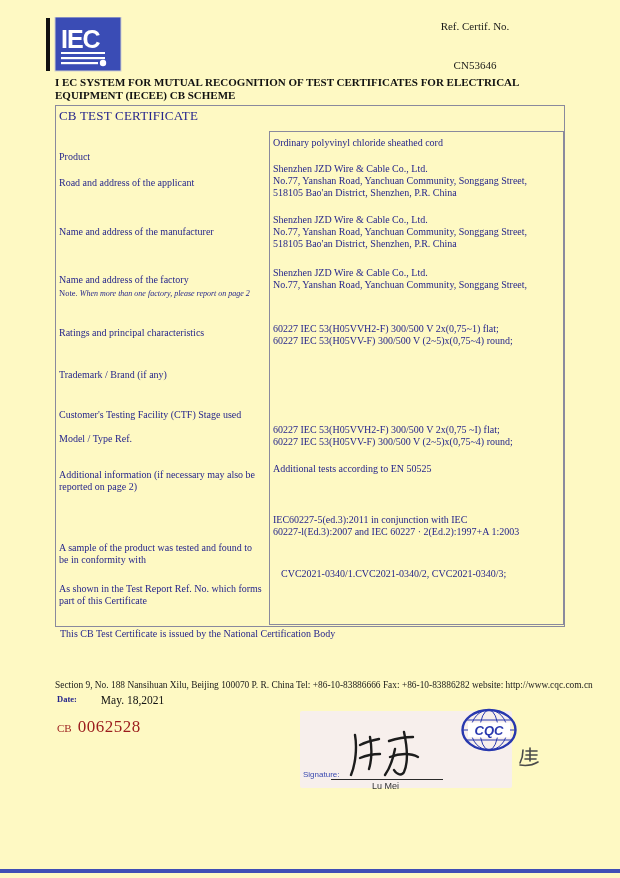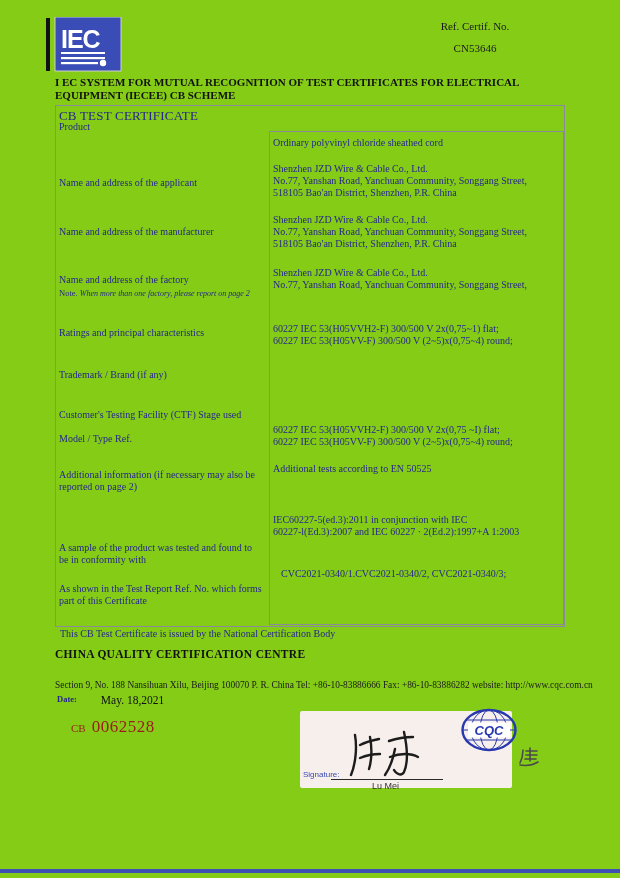--- a/index.html
+++ b/index.html
@@ -1,43 +1,43 @@
 <!DOCTYPE html>
 <html><head>
 <meta charset="utf-8">
 <style>
   html,body { margin:0; padding:0; background:#ffffff; }
   .page {
-    position:relative; width:620px; height:878px; background:#84cc16;
+    position:relative; width:620px; height:878px; background:#fef9c3;
     font-family:"Liberation Serif","DejaVu Serif",serif; color:#1a1a1a;
     overflow:hidden;
   }
   
   .iec-logo { position:absolute; left:46px; top:17px; }
   .ref-block { position:absolute; left:400px; top:20px; width:150px; text-align:center; font-size:11px; color:#1a1a1a; }
-  .ref-block .ref-no { margin-top:10px; }
+  .ref-block .ref-no { margin-top:27px; }
   .scheme-title { position:absolute; left:55px; top:76px; width:516px; font-weight:bold; font-size:11px; line-height:13px; color:#111; }
   
   .tbl { position:absolute; left:55px; top:105px; width:508px; height:520px; border:1px solid #8a8a9d; }
   .tbl-title { position:absolute; left:3px; top:2px; color:#26268C; font-weight:normal; font-size:13px; letter-spacing:.2px; }
   .vbox { position:absolute; left:213px; top:25px; width:293px; height:492px; border:1px solid #8a8a9d; }
   .lab { position:absolute; left:3px; max-width:206px; color:#26268C; font-size:10px; line-height:12px; }
   .val { position:absolute; left:217px; max-width:288px; color:#26268C; font-size:10px; line-height:12px; }
   .note { position:absolute; left:3px; color:#26268C; font-size:8.5px; }
   .note .it { font-style:italic; font-size:8px; }
   .indent { padding-left:8px; }
   
   .issued-by { position:absolute; left:60px; top:628px; color:#26268C; font-size:10px; }
   .ncb-name { position:absolute; left:55px; top:648px; font-weight:bold; font-size:11.5px; letter-spacing:.3px; color:#111; }
   .ncb-address { position:absolute; left:55px; top:664px; font-size:9.4px; color:#1a1a1a;margin-top:16px; }
   .date-row { position:absolute; left:57px; top:694px; display:flex; align-items:flex-start; gap:24px; }
   .date-label { color:#26268C; font-size:8.5px; font-weight:bold; }
   .date-value { color:#111; font-size:11.5px; }
   .cb-row { position:absolute; left:57px; top:717px; display:flex; align-items:baseline; gap:6px; color:#9B1C1C; }
-  .cb-prefix { font-size:11px;margin-left:14px; }
+  .cb-prefix { font-size:11px; }
   .cb-number { font-size:17px; letter-spacing:.5px; }
   .scan-area { position:absolute; left:300px; top:711px; width:212px; height:77px; background:#f7efec; border-radius:2px; }
   .sig-script { position:absolute; left:345px; top:730px; }
   .sig-label { position:absolute; left:303px; top:770px; font-family:"Liberation Sans","DejaVu Sans",sans-serif; font-size:8px; color:#3a49b0; }
   .sig-line { position:absolute; left:331px; top:779px; width:112px; height:1px; background:#2a2a2a; }
   .sig-name { position:absolute; left:372px; top:781px; font-family:"Liberation Sans","DejaVu Sans",sans-serif; font-size:9px; color:#333; }
   .cqc-logo { position:absolute; left:460px; top:708px; }
   .stamp-char { position:absolute; left:518px; top:746px; }
   .bottom-line { position:absolute; left:0; top:869px; width:620px; height:4px; background:#3f4fb5; }
 </style>
@@ -62,26 +62,26 @@
     <div>Ref. Certif. No.</div>
     <div class="ref-no">CN53646</div>
   </div>
 
   <div class="scheme-title">I EC SYSTEM FOR MUTUAL RECOGNITION OF TEST CERTIFICATES FOR ELECTRICAL EQUIPMENT (IECEE) CB SCHEME</div>
 
   <div class="tbl">
     <div class="tbl-title">CB TEST CERTIFICATE</div>
     <div class="vbox"></div>
 
-    <div class="lab" style="top:15px">Product</div>
+    <div class="lab" style="top:45px">Product</div>
     <div class="val" style="top:31px">
       <div>Ordinary polyvinyl chloride sheathed cord</div>
     </div>
 
-    <div class="lab" style="top:71px">Name and address of the applicant</div>
+    <div class="lab" style="top:71px">Road and address of the applicant</div>
     <div class="val" style="top:57px">
       <div>Shenzhen JZD Wire &amp; Cable Co., Ltd.</div>
       <div>No.77, Yanshan Road, Yanchuan Community, Songgang Street,</div>
       <div>518105 Bao'an District, Shenzhen, P.R. China</div>
     </div>
 
     <div class="lab" style="top:120px">Name and address of the manufacturer</div>
     <div class="val" style="top:108px">
       <div>Shenzhen JZD Wire &amp; Cable Co., Ltd.</div>
       <div>No.77, Yanshan Road, Yanchuan Community, Songgang Street,</div>
@@ -125,21 +125,20 @@
       <div>60227-l(Ed.3):2007 and IEC 60227 · 2(Ed.2):1997+A 1:2003</div>
     </div>
 
     <div class="lab" style="top:477px; max-width:212px">As shown in the Test Report Ref. No. which forms part of this Certificate</div>
     <div class="val indent" style="top:462px">
       <div>CVC2021-0340/1.CVC2021-0340/2, CVC2021-0340/3;</div>
     </div>
   </div>
 
   <div class="issued-by">This CB Test Certificate is issued by the National Certification Body</div>
-  <div class="ncb-name">CHINA QUALITY CERTIFICATION CENTRE</div>
   <div class="ncb-address">Section 9, No. 188 Nansihuan Xilu, Beijing 100070 P. R. China Tel: +86-10-83886666 Fax: +86-10-83886282 website: http://www.cqc.com.cn</div>
 
   <div class="date-row">
     <span class="date-label">Date:</span>
     <span class="date-value">May. 18,2021</span>
   </div>
 
   <div class="cb-row">
     <span class="cb-prefix">CB</span>
     <span class="cb-number">0062528</span>

